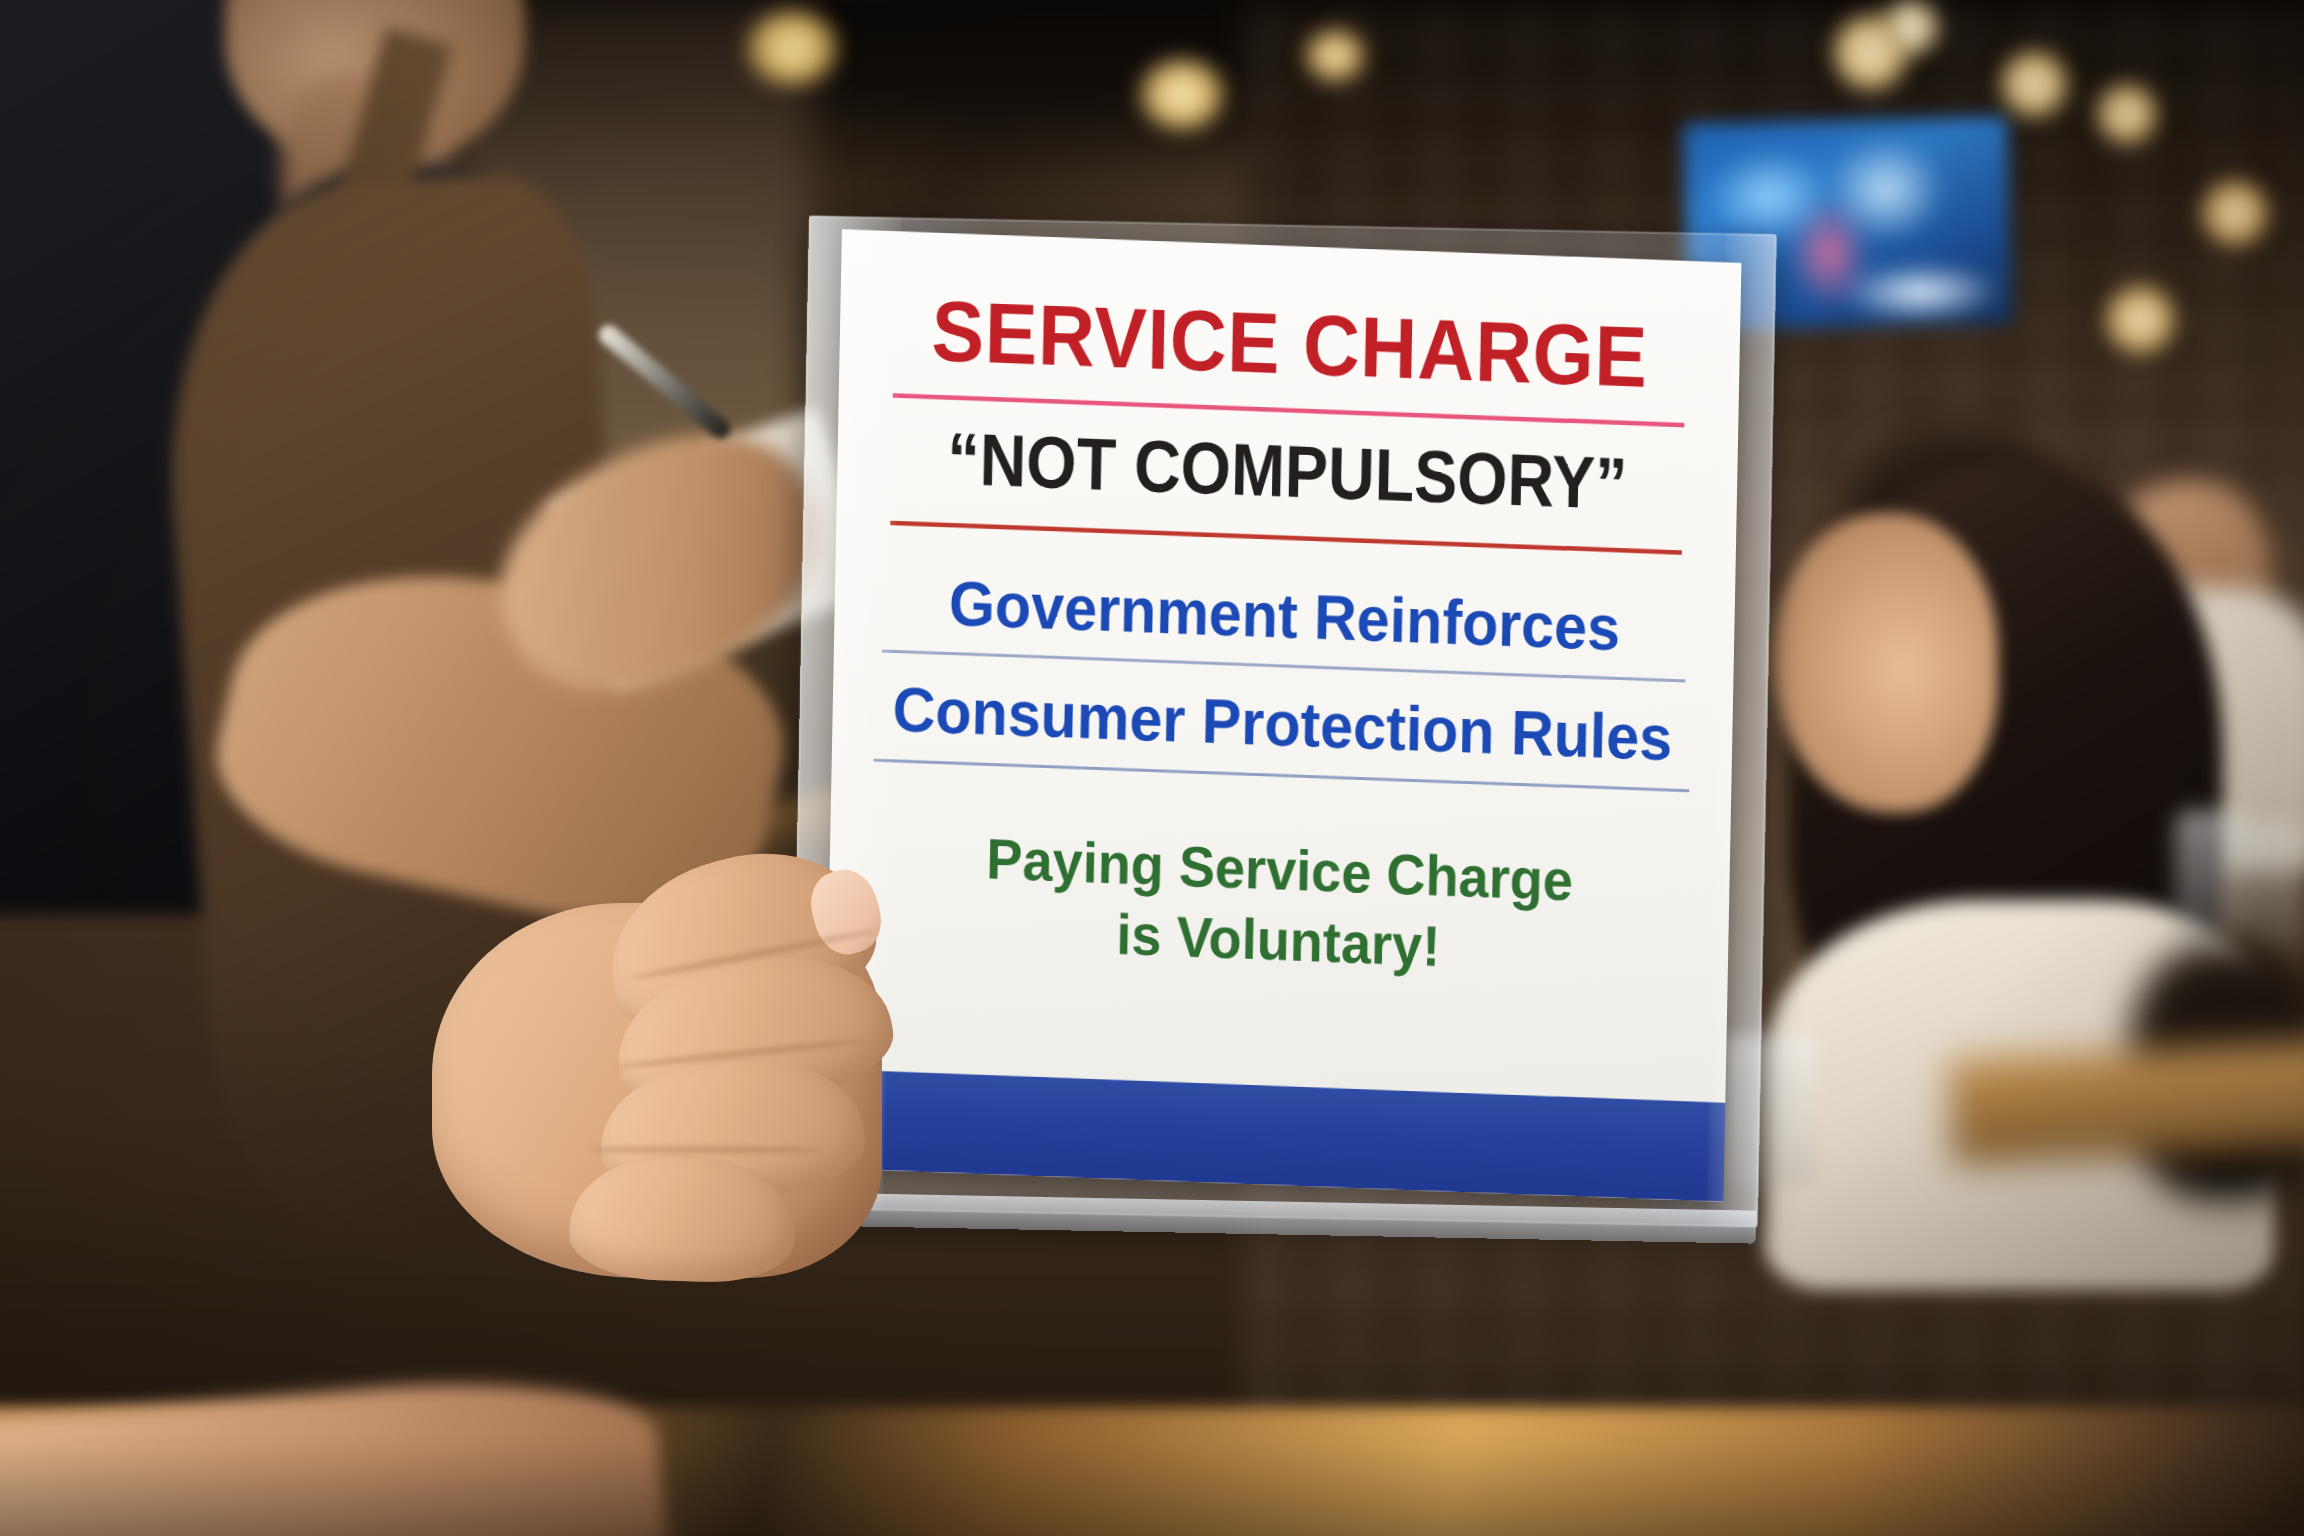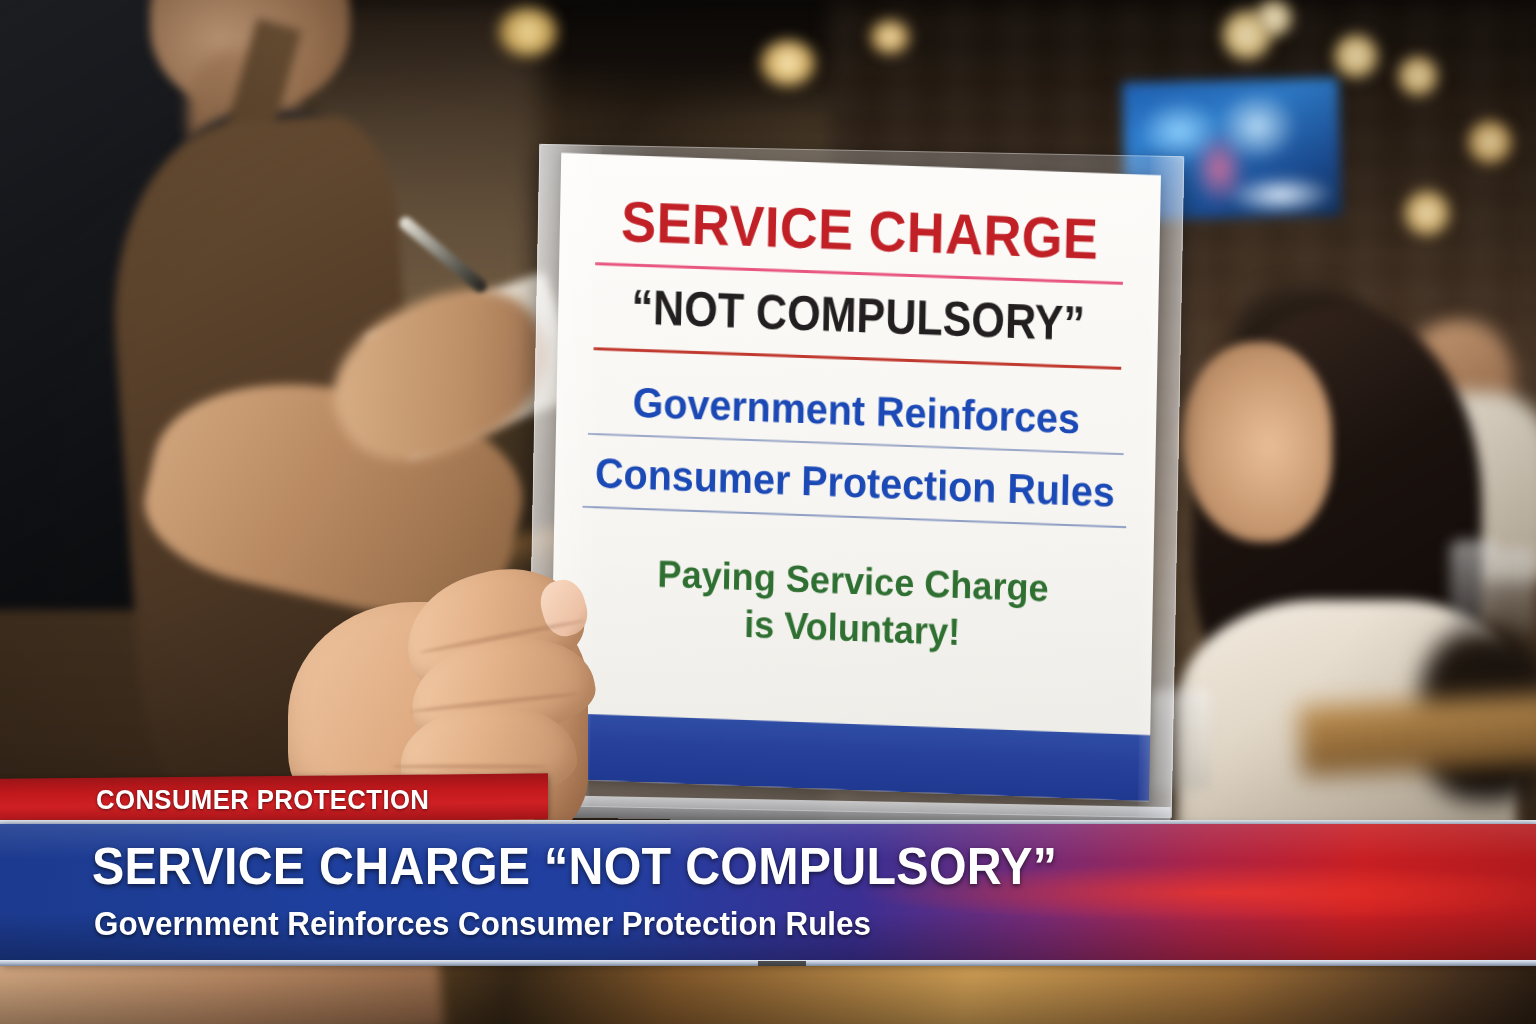--- a/index.html
+++ b/index.html
@@ -339,26 +339,14 @@
     <div class="finger f4"></div>
     <div class="fcrease fc1"></div>
     <div class="fcrease fc2"></div>
     <div class="fcrease fc3"></div>
   </div>
 
   <div class="front-table"></div>
   <div class="front-arm"></div>
   <div class="front-table-shade"></div>
 
-  <div class="lower">
-    <div class="kicker"></div>
-    <div class="kicker-txt">CONSUMER PROTECTION</div>
-
-    <div class="bar-edge-top"></div>
-    <div class="mainbar"></div>
-    <div class="mainbar-glow"></div>
-    <div class="headline">SERVICE CHARGE “NOT COMPULSORY”</div>
-    <div class="subline">Government Reinforces Consumer Protection Rules</div>
-    <div class="bar-edge-bot"></div>
-    <div class="notch"></div>
-  </div>
 
 </div>
 
 </body></html>

